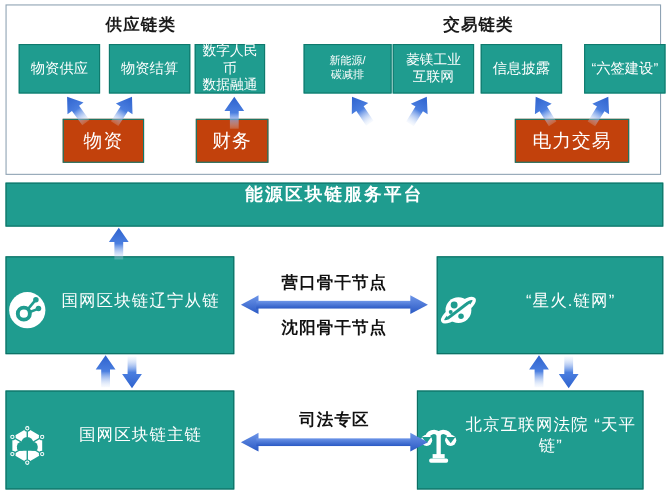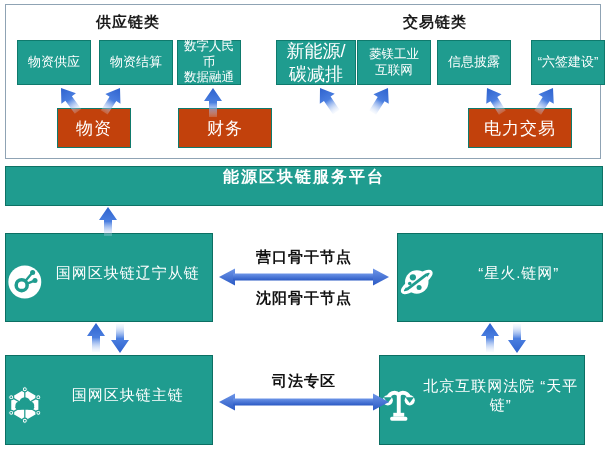--- a/index.html
+++ b/index.html
@@ -56,29 +56,29 @@
   <div class="top-frame"></div>
 
   <div class="section-title" style="left:365px;">交易链类</div>
   <div class="section-title" style="left:58px;">供应链类</div>
 
   <div class="appbox" style="left:17px;width:74px">物资供应</div>
   <div class="appbox" style="left:99px;width:74px">物资结算</div>
   <div class="appbox" style="left:177px;width:64px;font-size:12.5px">数字人民币
 数据融通</div>
 
-  <div class="appbox" style="left:276px;width:80px;font-size:18px">新能源/
+  <div class="appbox" style="left:276px;width:80px;font-size:10px">新能源/
 碳减排</div>
   <div class="appbox" style="left:357px;width:74px;font-size:12.5px">菱镁工业
 互联网</div>
   <div class="appbox" style="left:437px;width:74px">信息披露</div>
   <div class="appbox" style="left:531px;width:74px">“六签建设”</div>
 
   <div class="srcbox" style="left:57px;width:74px">物资</div>
-  <div class="srcbox" style="left:178px;width:94px">财务</div>
+  <div class="srcbox" style="left:178px;width:66px">财务</div>
   <div class="srcbox" style="left:468px;width:104px">电力交易</div>
 
   <div class="platform-bar">
     <span>能源区块链服务平台</span>
   </div>
 
   <div class="bignode" style="left:5px;top:233px;width:208px;height:89px">
     <svg class="icon" viewBox="0 0 48 48">
       <circle cx="24" cy="24" r="21" fill="#ffffff"></circle>
       <circle cx="20" cy="28" r="7" fill="none" stroke="#1f9c8f" stroke-width="4.5"></circle>

